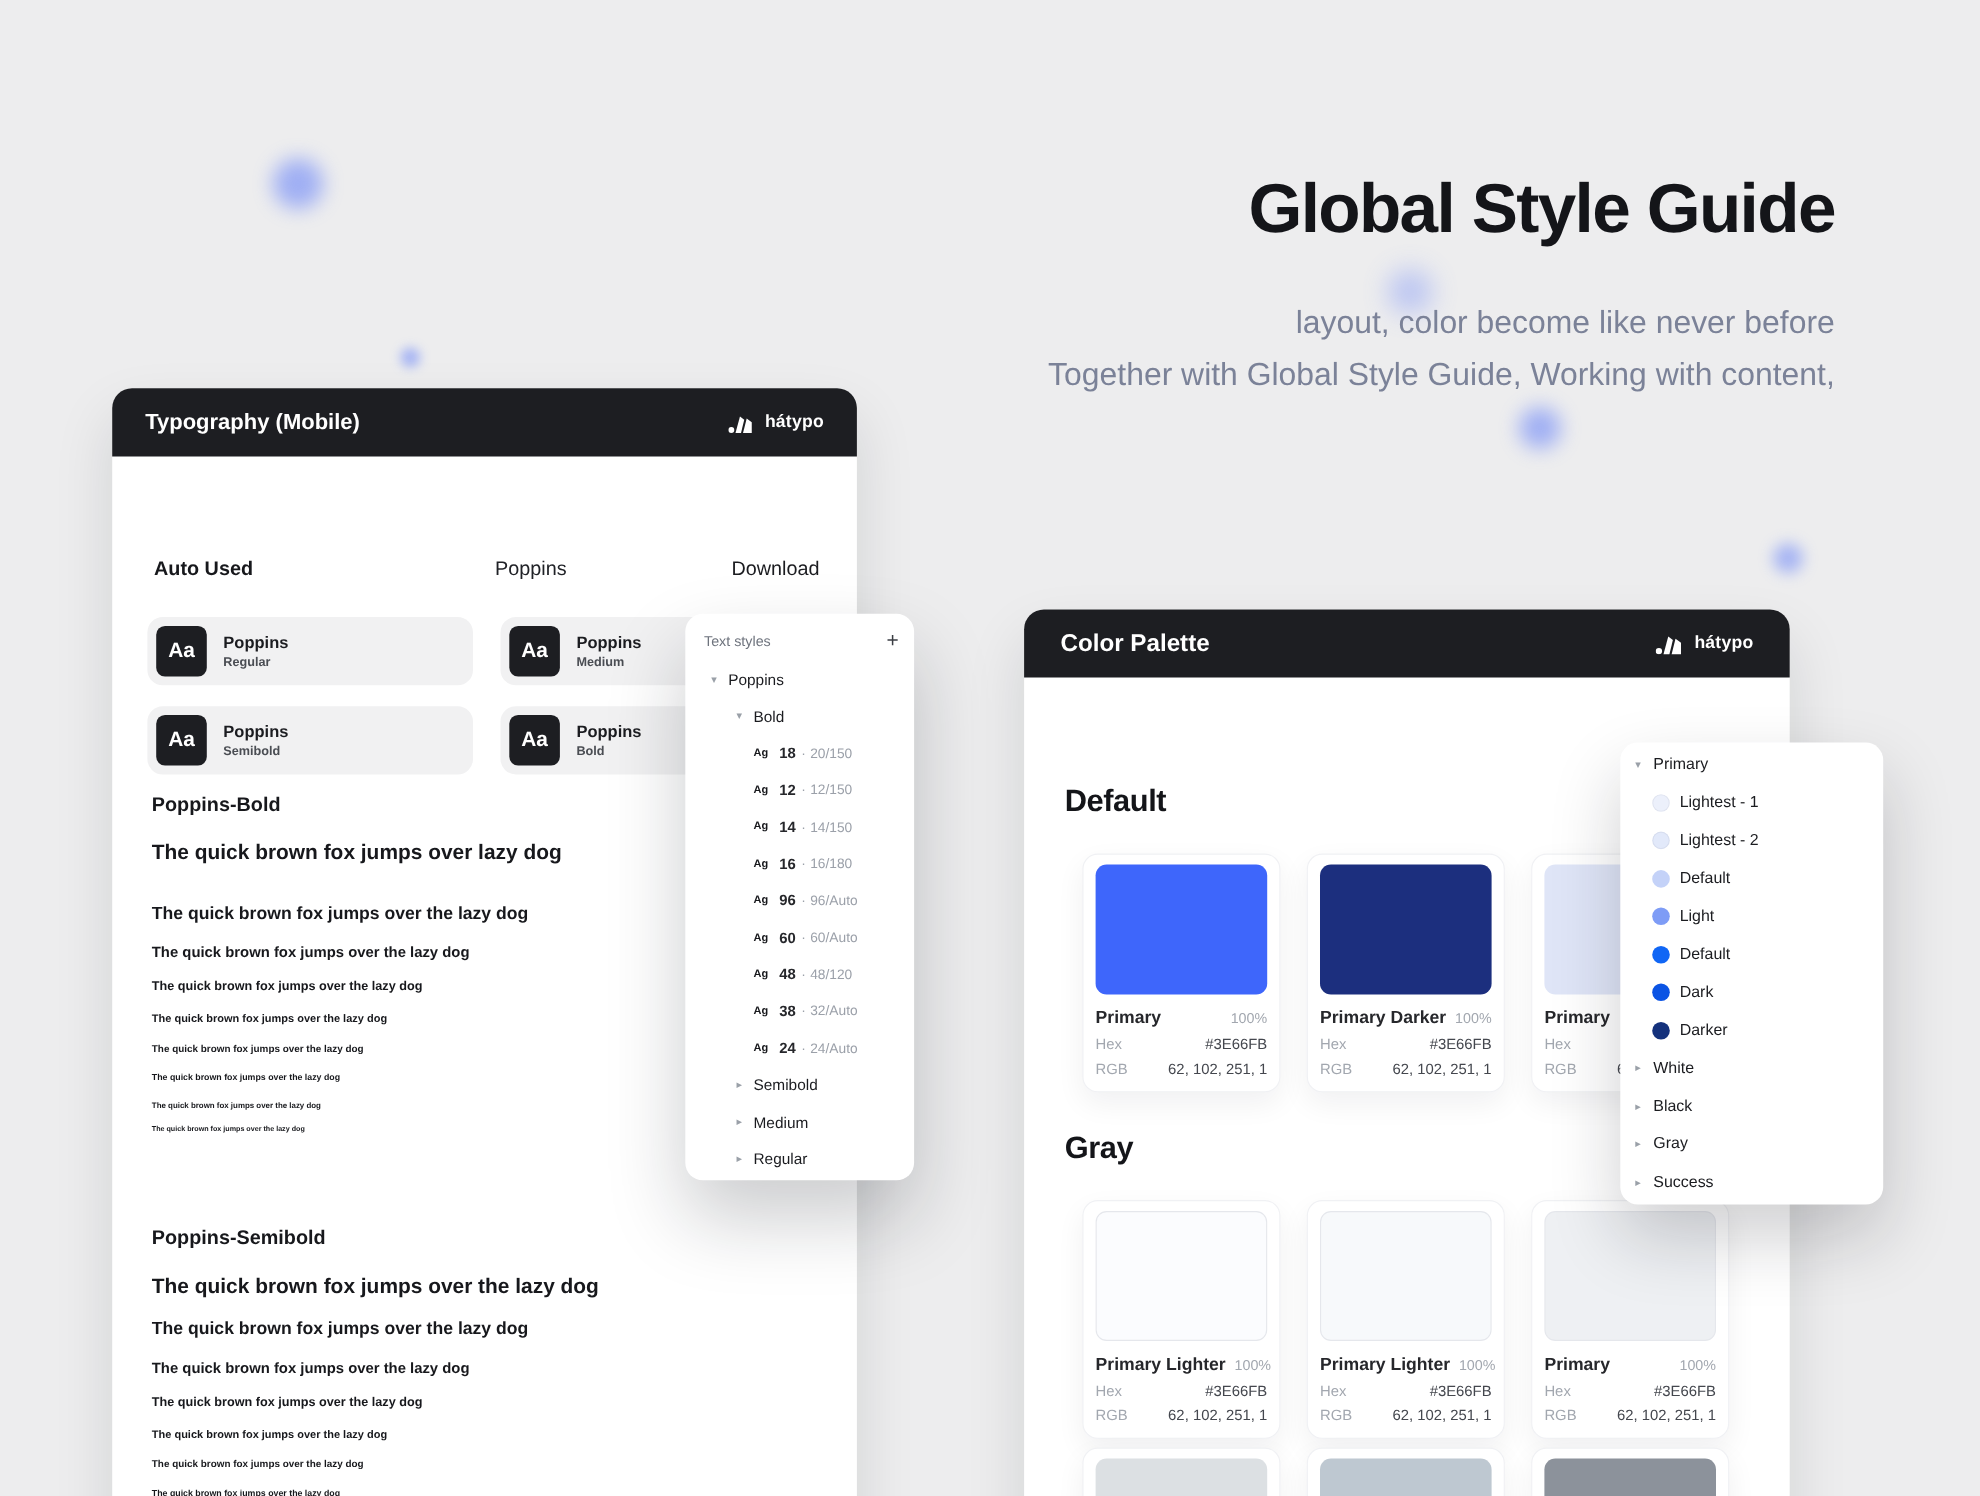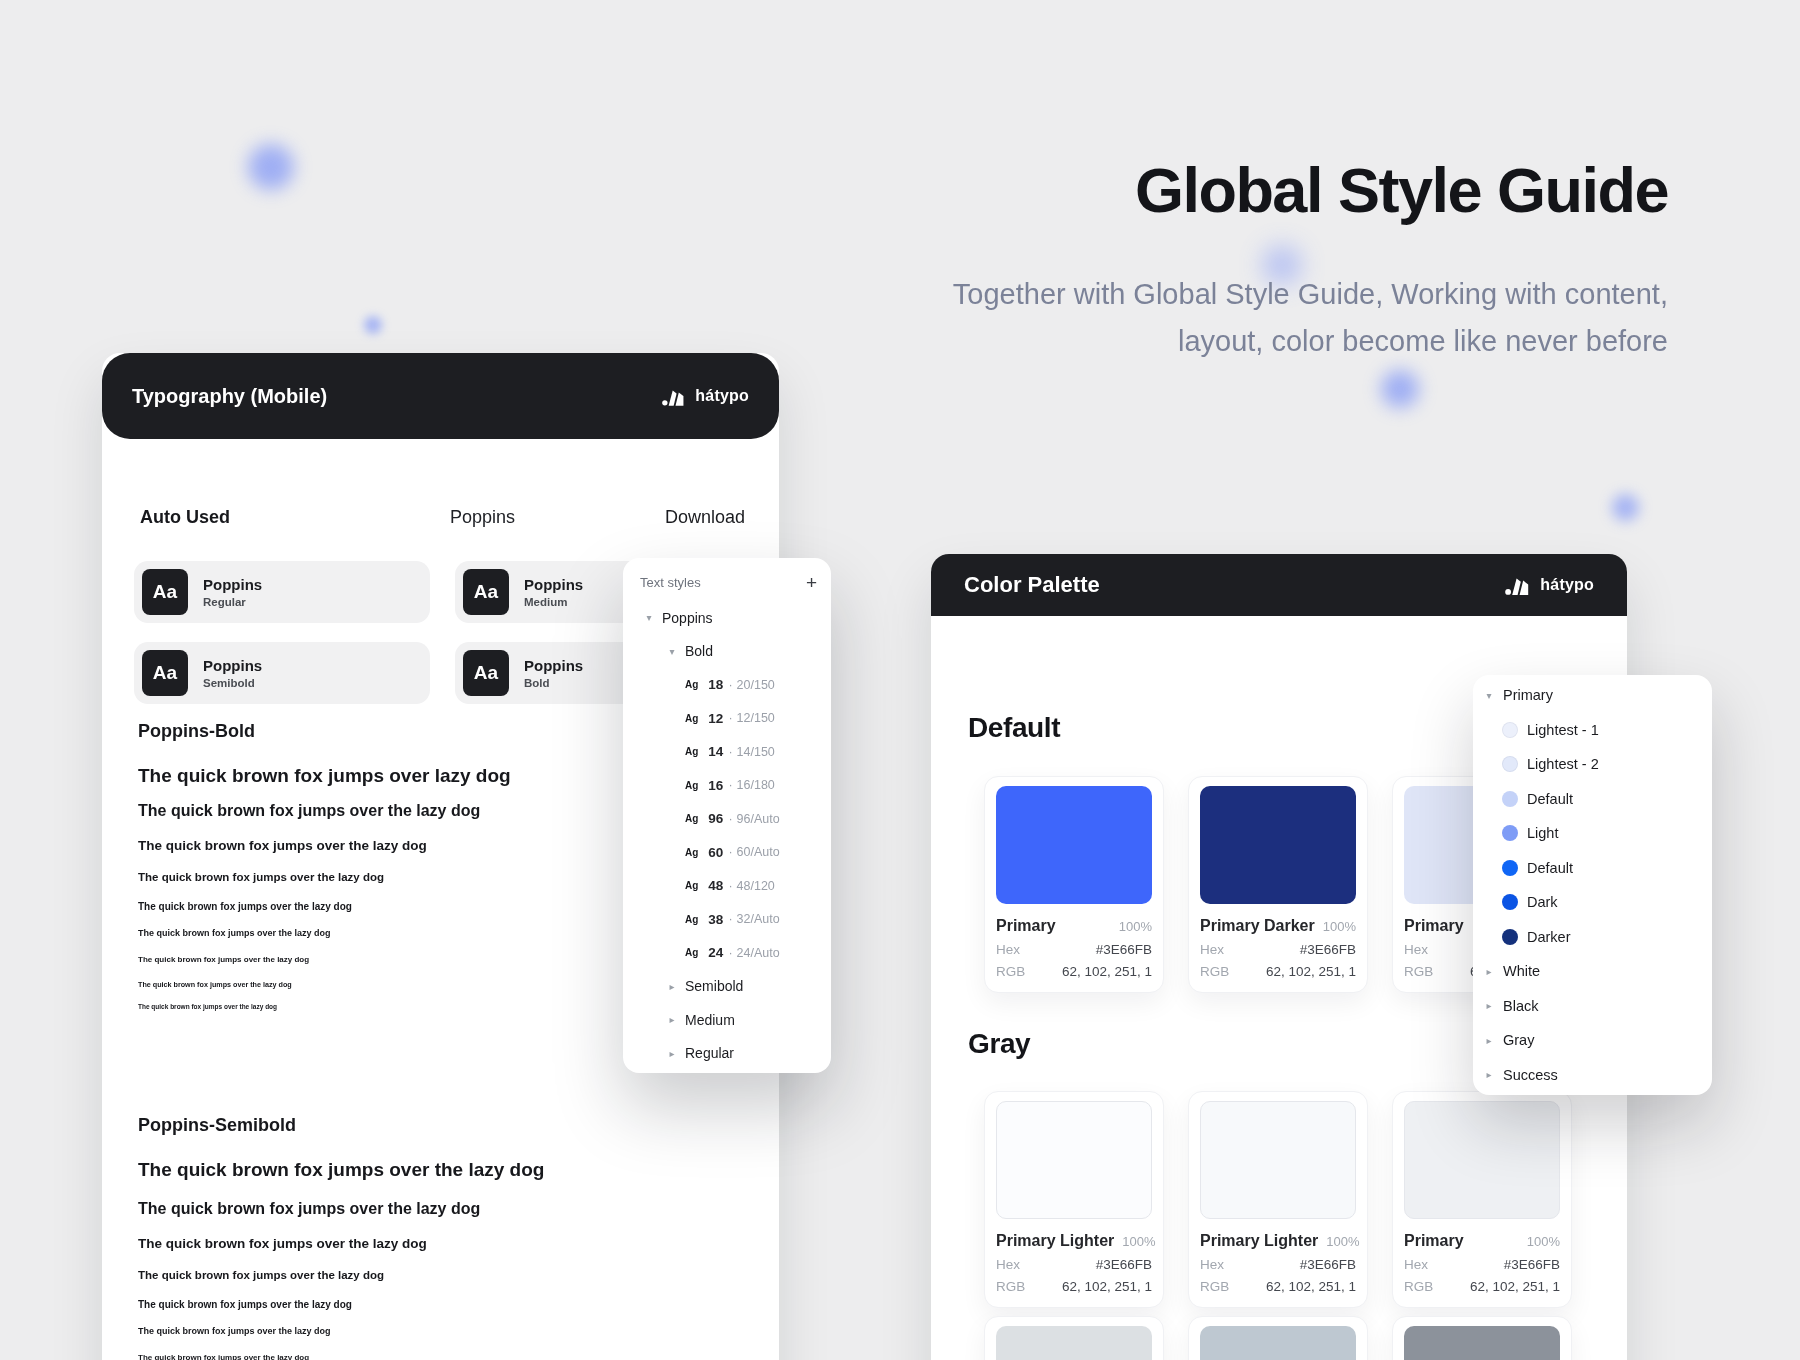--- a/index.html
+++ b/index.html
@@ -17,21 +17,21 @@
 
   
   .card { position:absolute; background:#FFFFFF; border-radius:18px; box-shadow:0 26px 54px rgba(20,22,30,.12); }
   .card-header { background:#1D1E22; border-radius:18px 18px 0 0; display:flex; align-items:center; justify-content:space-between; color:#FFF; }
   .logo { display:flex; align-items:center; gap:9px; }
   .logo svg { display:block; }
   .logo-text { font-size:16px; font-weight:700; letter-spacing:.2px; }
 
   
   .typo-card { left:102px; top:353px; width:677px; height:1100px; z-index:1; }
-  .typo-card .card-header { height:62px; padding:12px 30px;border-radius:28px; }
+  .typo-card .card-header { height:62px; padding:0 30px; }
   .typo-title { font-size:20px; font-weight:700; }
   .typo-body { position:absolute; left:0; top:62px; right:0; bottom:0; }
   .fu-row { position:absolute; left:38px; right:34px; top:92px; height:22px; }
   .fu-label { position:absolute; left:0; top:0; font-size:18px; font-weight:700; color:#17181C; }
   .fu-font  { position:absolute; left:310px; top:0; font-size:18px; font-weight:500; color:#202227; }
   .fu-dl    { position:absolute; right:0; top:0; font-size:18px; font-weight:500; color:#1B1C20; cursor:pointer; }
   .tile { position:absolute; height:62px; background:#F1F1F2; border-radius:14px; display:flex; align-items:center; }
   .tile-a { left:32px;  top:146px; width:296px; }
   .tile-b { left:353px; top:146px; width:292px; }
   .tile-c { left:32px;  top:227px; width:296px; }
@@ -106,22 +106,22 @@
 
 <div class="blob" style="left: 248px; top: 144px; width: 46px; height: 46px; filter: blur(9px); opacity: 0.6; background-color: rgb(108, 134, 248);"></div>
 <div class="blob" style="left: 364px; top: 316px; width: 18px; height: 18px; filter: blur(5px); opacity: 0.55; background-color: rgb(108, 134, 248);"></div>
 <div class="blob" style="left: 1262px; top: 245px; width: 40px; height: 40px; filter: blur(12px); opacity: 0.4; background-color: rgb(108, 134, 248);"></div>
 <div class="blob" style="left: 1381px; top: 370px; width: 38px; height: 38px; filter: blur(9px); opacity: 0.6; background-color: rgb(108, 134, 248);"></div>
 <div class="blob" style="left: 1612px; top: 494px; width: 27px; height: 27px; filter: blur(7px); opacity: 0.55; background-color: rgb(108, 134, 248);"></div>
 
 <div class="hero">
   <h1 class="hero-title">Global Style Guide</h1>
   <div class="hero-sub">
+    <div>layout, color become like never before</div>
     <div>Together with Global Style Guide, Working with content,</div>
-    <div>layout, color become like never before</div>
   </div>
 </div>
 
 <div class="card typo-card">
   <div class="card-header">
     <span class="typo-title">Typography (Mobile)</span>
     <span class="logo">
       <svg width="24" height="19" viewBox="0 0 26 20">
         <circle cx="3.1" cy="16.9" r="2.9" fill="#FFF"></circle>
         <path d="M7.2,20 L11.6,3.6 L15.8,6.8 L12.6,20 Z" fill="#FFF"></path>
@@ -161,21 +161,21 @@
     <div class="tile tile-d">
       <span class="aa">Aa</span>
       <span class="tile-txt">
         <div class="tile-name">Poppins</div>
         <div class="tile-weight">Bold</div>
       </span>
     </div>
 
     <div class="spec spec-bold">
       <div class="spec-h">Poppins-Bold</div>
-      <div class="ln" style="font-size:19px; margin-bottom:12px;">The quick brown fox jumps over lazy dog</div>
+      <div class="ln" style="font-size:19px; margin-bottom:32px;">The quick brown fox jumps over lazy dog</div>
       <div class="ln" style="font-size:16px; margin-bottom:16px;">The quick brown fox jumps over the lazy dog</div>
       <div class="ln" style="font-size:13.5px; margin-bottom:15px;">The quick brown fox jumps over the lazy dog</div>
       <div class="ln" style="font-size:11.5px; margin-bottom:15px;">The quick brown fox jumps over the lazy dog</div>
       <div class="ln" style="font-size:10px; margin-bottom:15px;">The quick brown fox jumps over the lazy dog</div>
       <div class="ln" style="font-size:9px; margin-bottom:15px;">The quick brown fox jumps over the lazy dog</div>
       <div class="ln" style="font-size:8px; margin-bottom:15px;">The quick brown fox jumps over the lazy dog</div>
       <div class="ln" style="font-size:7.2px; margin-bottom:14px;">The quick brown fox jumps over the lazy dog</div>
       <div class="ln" style="font-size:6.5px;">The quick brown fox jumps over the lazy dog</div>
     </div>
 

